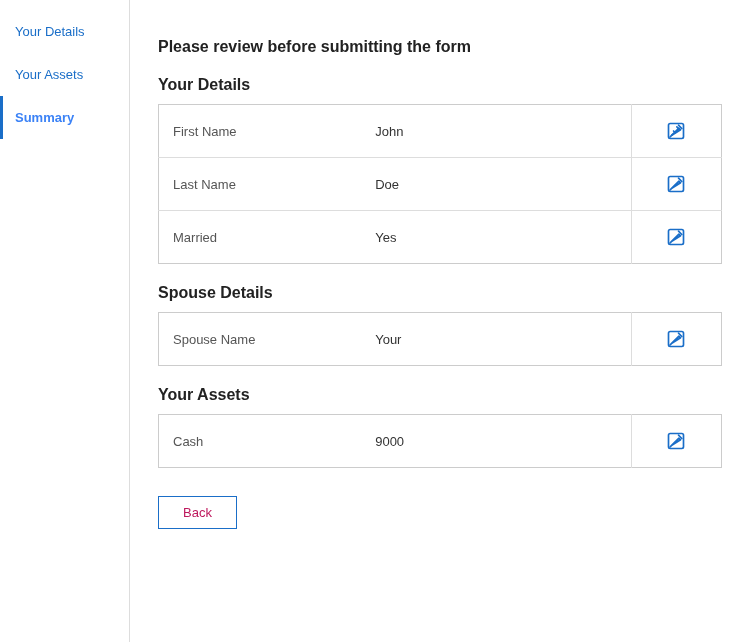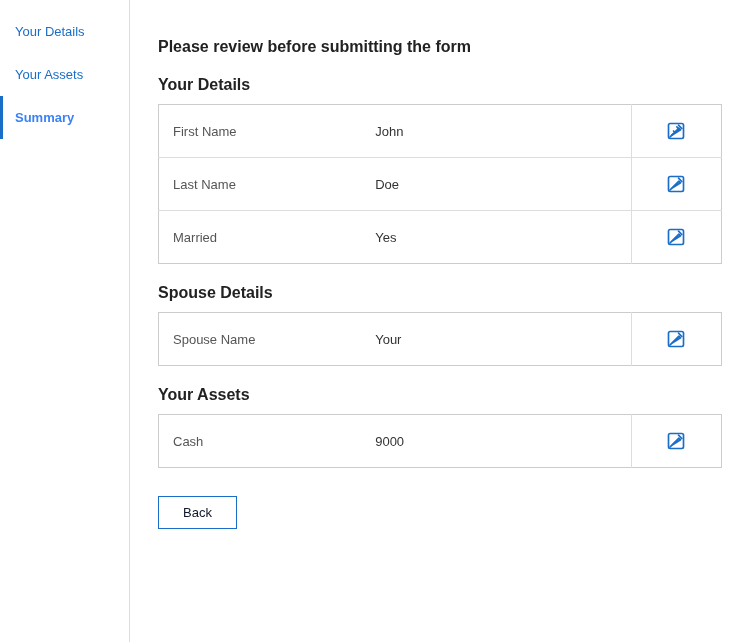--- a/index.html
+++ b/index.html
@@ -114,21 +114,21 @@
     .edit-icon-svg {
       width: 20px;
       height: 20px;
     }
 
     .back-btn {
       margin-top: 12px;
       padding: 8px 24px;
       background: #fff;
       border: 1px solid #1a6ec8;
-      color: #0f172a;
+      color: #be185d;
       font-size: 13px;
       cursor: pointer;
     }
   </style>
 </head>
 <body>
 
 <div class="sidebar">
   <div class="sidebar-item">
     <span>Your Details</span>

